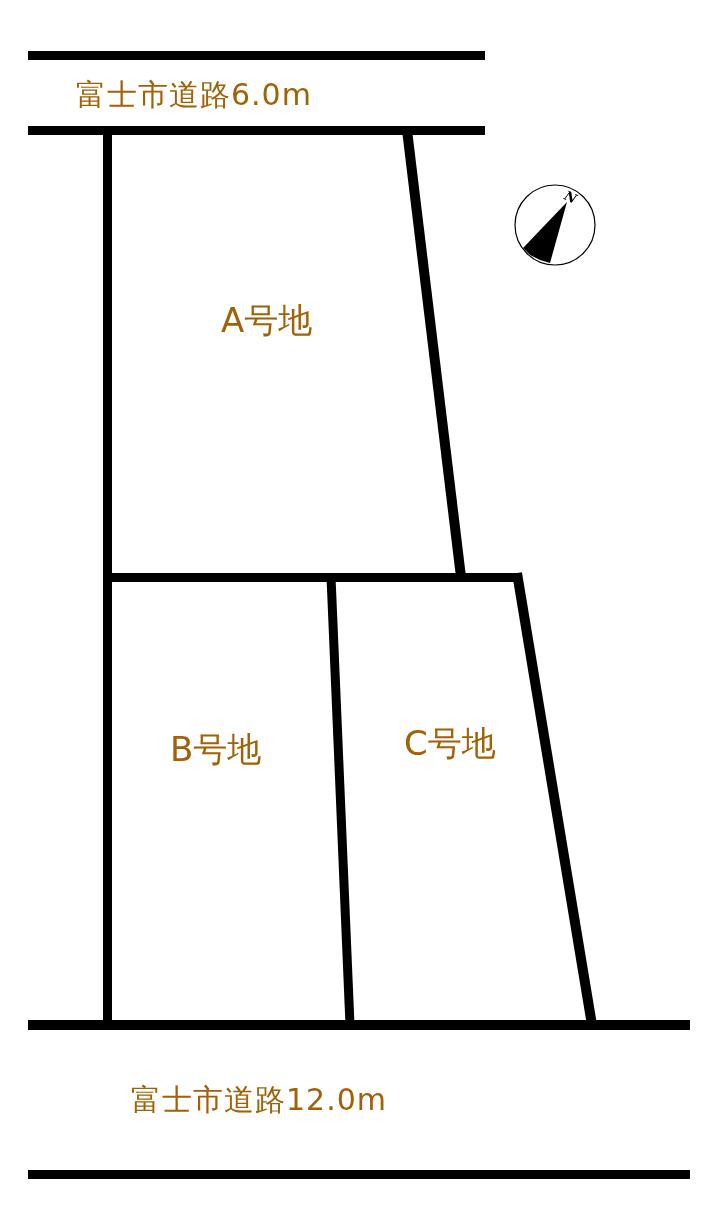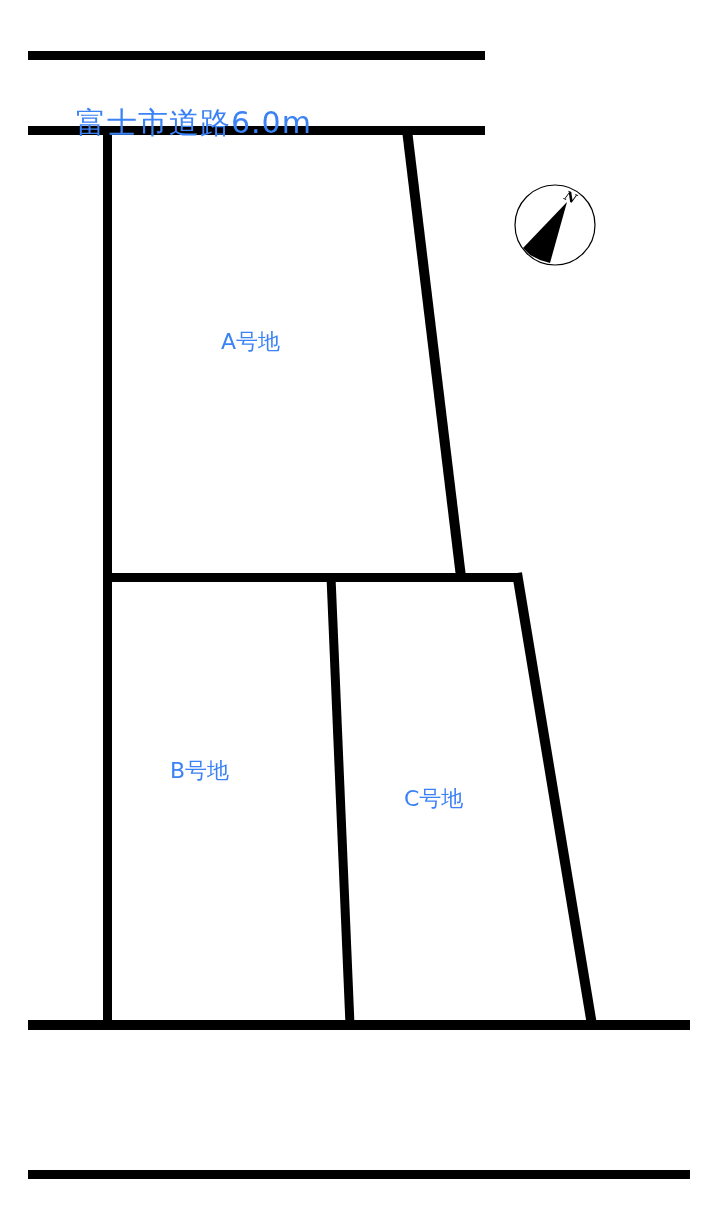--- a/index.html
+++ b/index.html
@@ -1,27 +1,26 @@
 <!DOCTYPE html>
 <html><head>
   <meta charset="utf-8">
   <style>
     html, body { margin: 0; padding: 0; background: #ffffff; }
     #stage { position: relative; width: 718px; height: 1231px; background: #ffffff; overflow: hidden; }
     #stage svg { position: absolute; left: 0; top: 0; }
     .label {
       position: absolute;
       font-family: "DejaVu Sans", "Liberation Sans", sans-serif;
-      color: #3b82f6;
+      color: #a16207;
       white-space: nowrap;
       line-height: 1;
-      margin-top: 28px;
     }
     .road-label { font-size: 30px; letter-spacing: 1px; }
-    .lot-label { font-size: 22px; }
+    .lot-label { font-size: 34px; }
   </style>
 </head>
 <body>
 
 <div id="stage">
   <svg width="718" height="1231" viewBox="0 0 718 1231">
 
     <rect x="28" y="51" width="457" height="9" fill="#000"></rect>
     <rect x="28" y="126" width="457" height="9" fill="#000"></rect>
 
@@ -44,15 +43,16 @@
       <text x="565" y="201" font-family="DejaVu Serif, serif" font-style="italic" font-weight="bold" font-size="13" fill="#000" transform="rotate(25 569 196)">N</text>
     </g>
   </svg>
 
   <div class="label road-label" style="left:76px; top:80px;">富士市道路6.0m</div>
 
   <div class="label lot-label" style="left:221px; top:303px;">A号地</div>
 
   <div class="label lot-label" style="left:170px; top:732px;">B号地</div>
 
-  <div class="label lot-label" style="left:404px; top:760px;">C号地</div>
+  <div class="label lot-label" style="left:404px; top:726px;">C号地</div>
 
+  <div class="label road-label" style="left:131px; top:1085px;">富士市道路12.0m</div>
 </div>
 
 </body></html>

